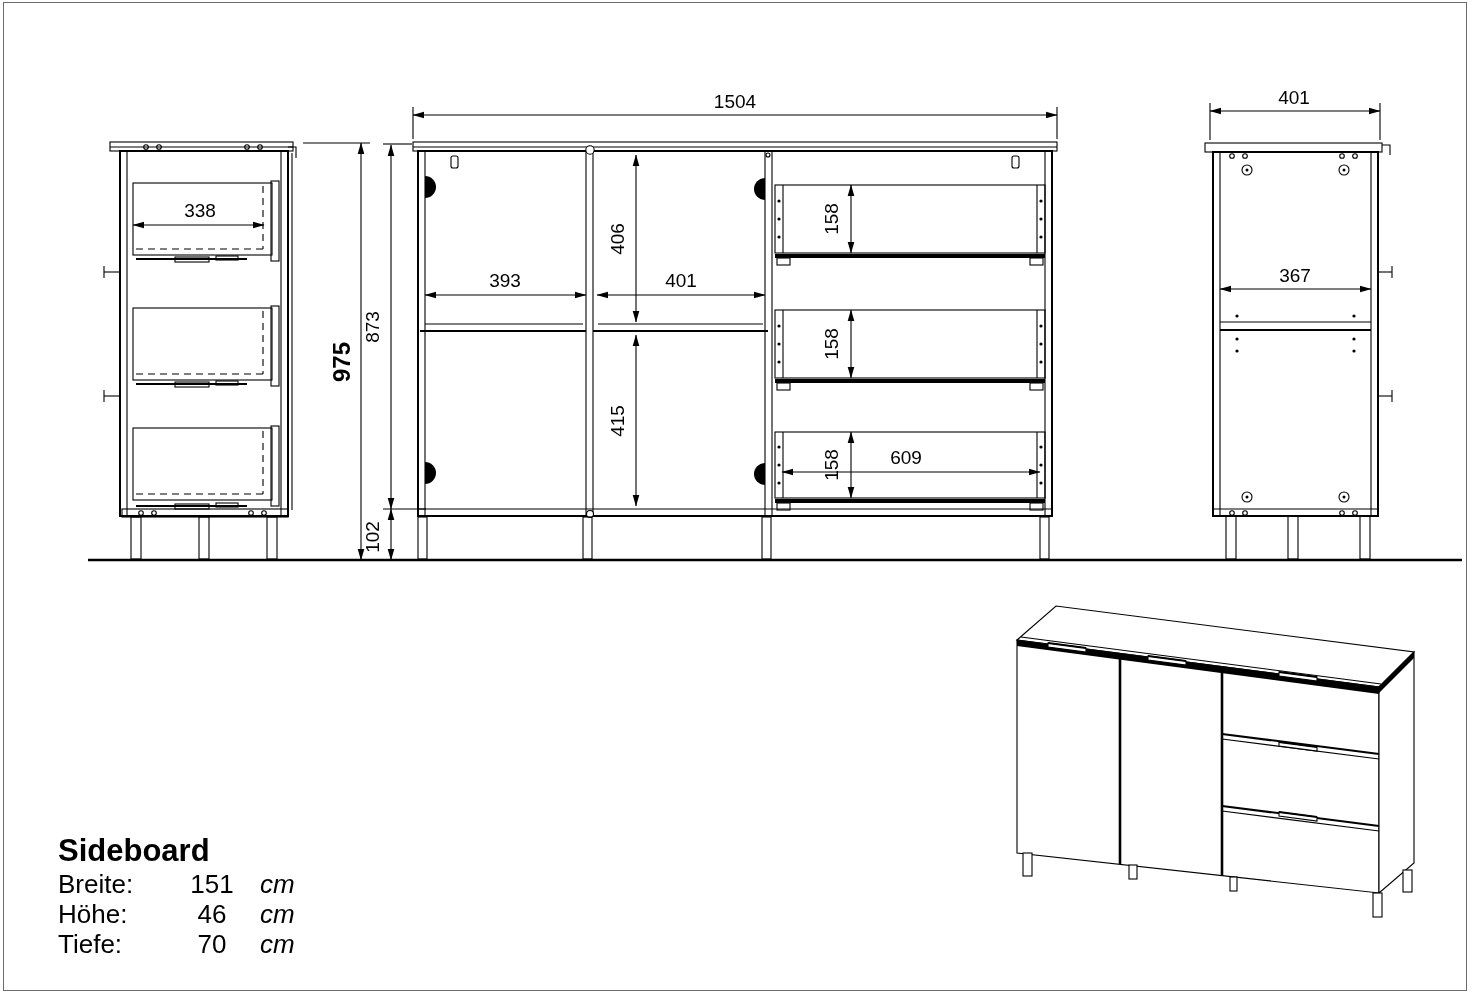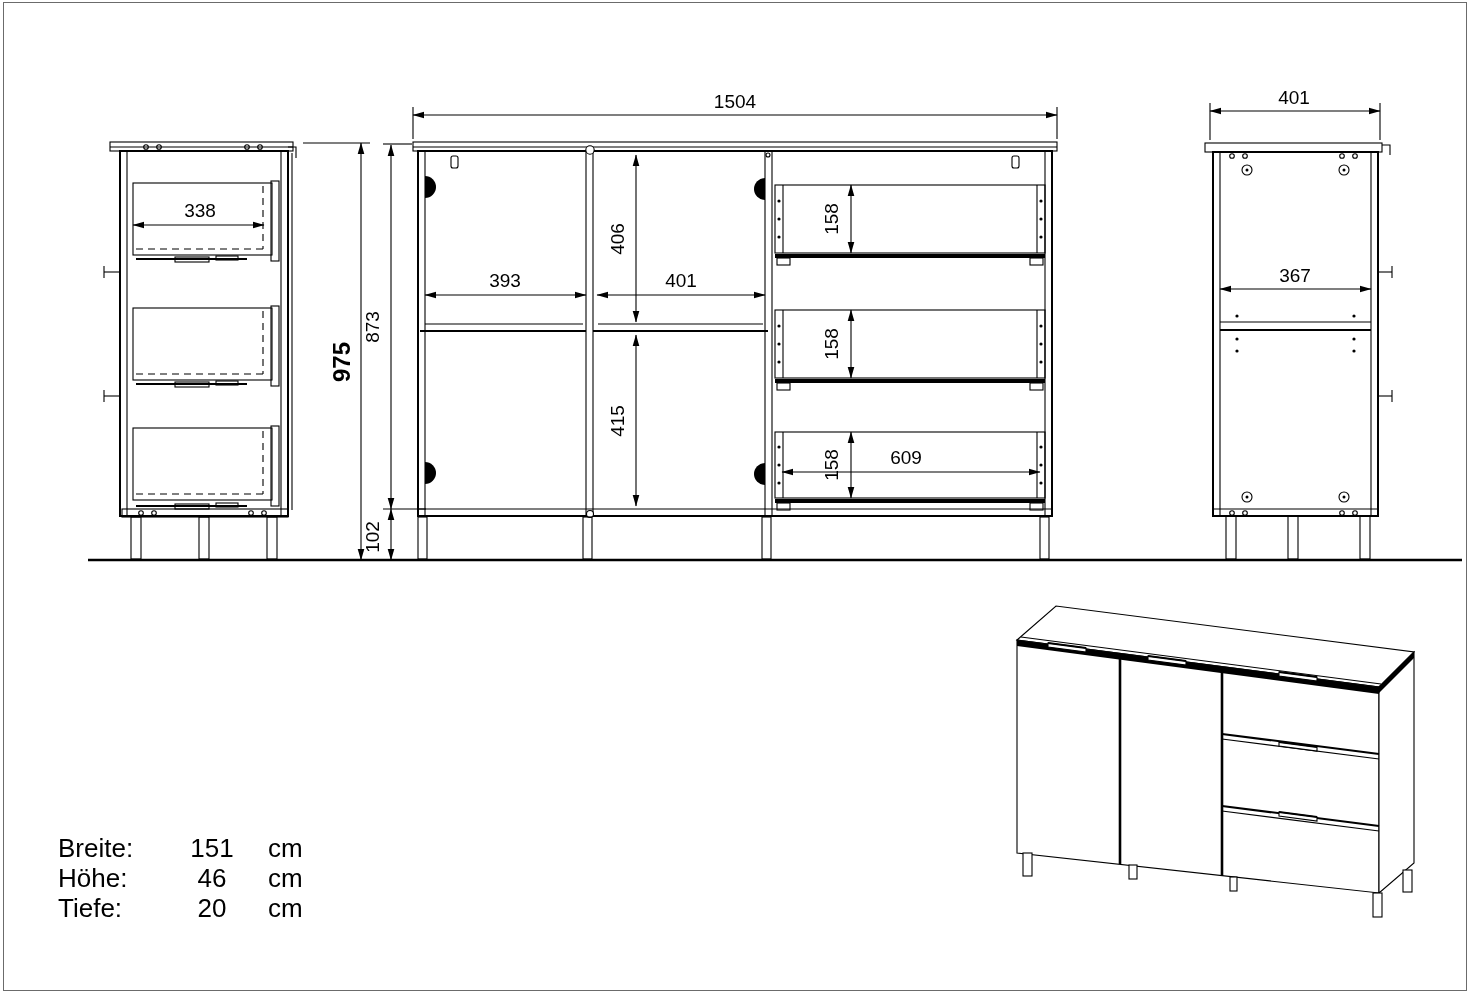--- a/index.html
+++ b/index.html
@@ -15,21 +15,21 @@
   .blk{fill:#000;stroke:none}
   .wt{fill:#fff;stroke:#000;stroke-width:1.1}
   text.d{font-size:19px;fill:#000}
   text.dbig{font-size:24px;font-weight:bold;fill:#000}
   .mid{text-anchor:middle}
   .title-block{position:absolute;left:58px;top:833px;color:#000;}
   .tb-title{font-size:31px;font-weight:bold;line-height:36px;}
   .tb-row{display:flex;font-size:26px;line-height:30px;width:250px;}
   .tb-label{width:118px;}
   .tb-val{width:72px;text-align:center;}
-  .tb-unit{margin-left:20px;}
+  .tb-unit{margin-left:12px;font-style:italic;}
 </style>
 </head>
 <body>
 
 <div class="page">
   <div class="page-border"></div>
 
   <svg width="1475" height="1000" viewBox="0 0 1475 1000">
     <defs>
       <marker id="arr" markerWidth="13" markerHeight="9" refX="11.5" refY="4.5" orient="auto-start-reverse" markerUnits="userSpaceOnUse">
@@ -298,29 +298,30 @@
         <rect x="1023" y="853" width="9" height="23" class="wt"></rect>
         <rect x="1129" y="865" width="8" height="14" class="wt"></rect>
         <rect x="1230" y="877" width="7" height="14" class="wt"></rect>
         <rect x="1373" y="893" width="9" height="24" class="wt"></rect>
         <rect x="1403" y="870" width="9" height="22" class="wt"></rect>
       </g>
     </g>
   </svg>
 
   <div class="title-block">
+    <div class="tb-title">Sideboard</div>
     <div class="tb-row">
       <span class="tb-label">Breite:</span>
       <span class="tb-val">151</span>
       <span class="tb-unit">cm</span>
     </div>
     <div class="tb-row">
       <span class="tb-label">Höhe:</span>
       <span class="tb-val">46</span>
       <span class="tb-unit">cm</span>
     </div>
     <div class="tb-row">
       <span class="tb-label">Tiefe:</span>
-      <span class="tb-val">20</span>
+      <span class="tb-val">70</span>
       <span class="tb-unit">cm</span>
     </div>
   </div>
 </div>
 
 </body></html>

